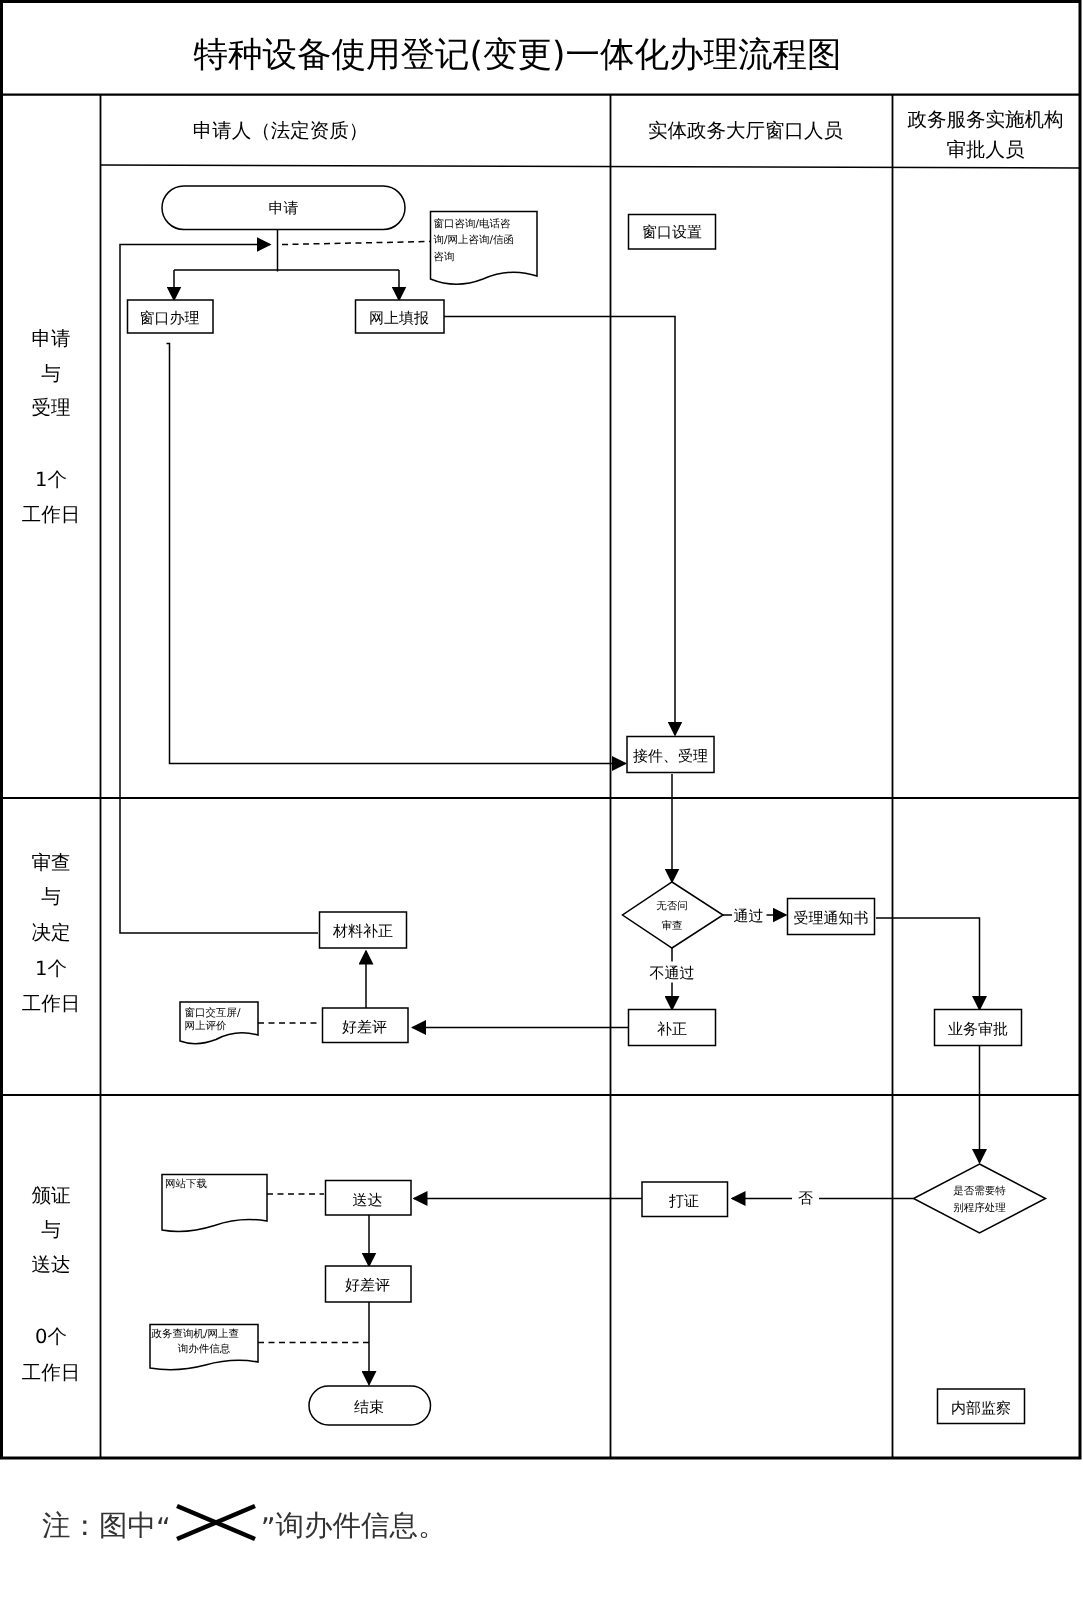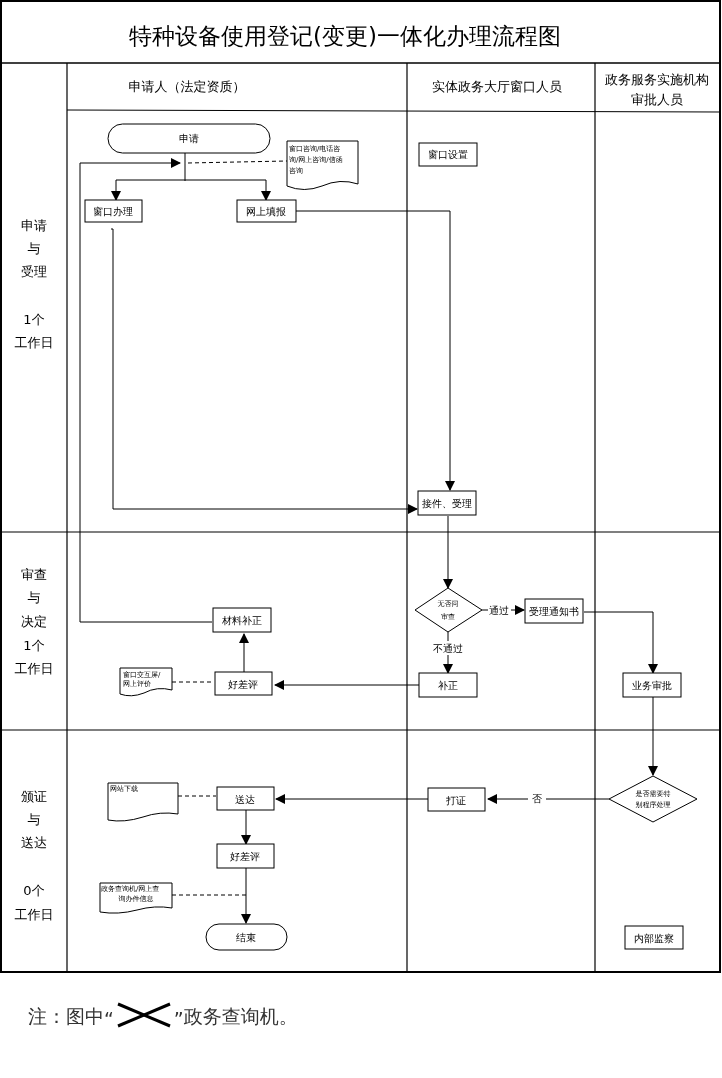--- a/index.html
+++ b/index.html
@@ -234,14 +234,14 @@
 </div>
 
 <div class="note">
   <span>注：图中</span>
   <span class="q">“</span>
   <svg width="56" height="30" viewBox="0 0 56 30">
     <line x1="2" y1="26" x2="54" y2="4" stroke="#000" stroke-width="3"></line>
     <line x1="2" y1="4" x2="54" y2="26" stroke="#000" stroke-width="3"></line>
   </svg>
   <span class="q">”</span>
-  <span>政务查询机。</span>
+  <span>询办件信息。</span>
 </div>
 
 </body></html>

